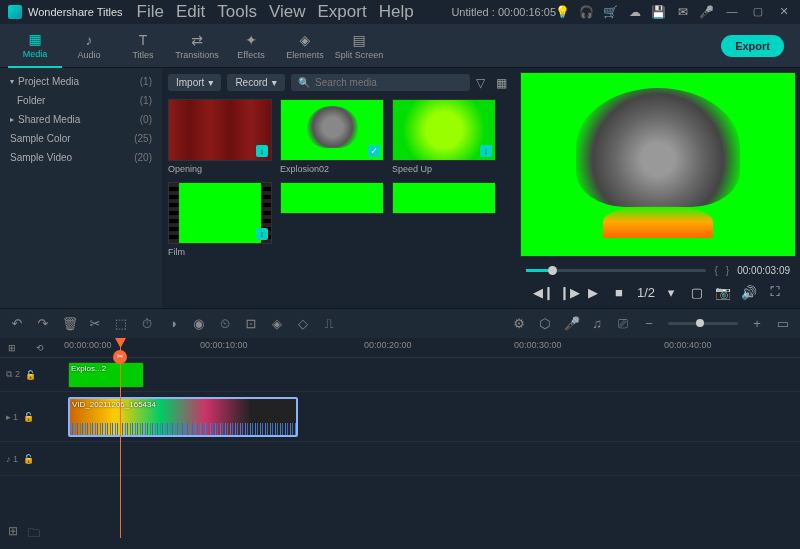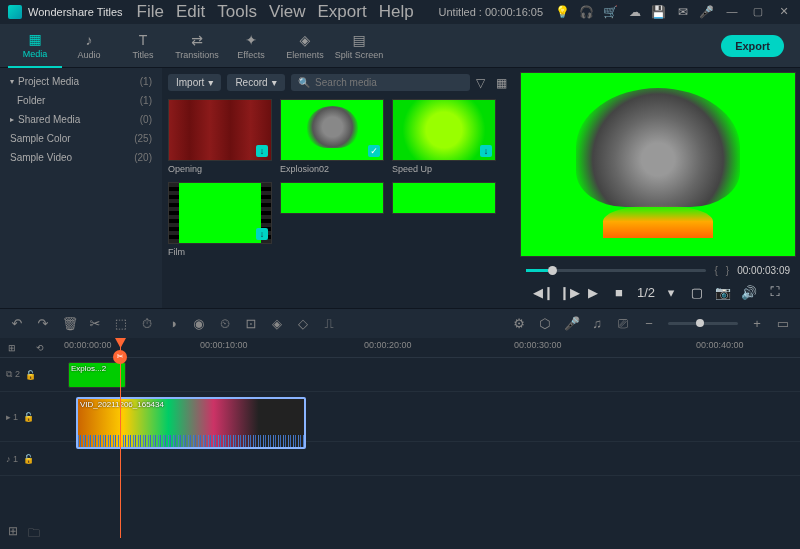--- a/index.html
+++ b/index.html
@@ -1,21 +1,21 @@
 <!DOCTYPE html>
 <html><head>
 <meta charset="utf-8">
 <style>
 *{margin:0;padding:0;box-sizing:border-box;font-family:Arial,sans-serif;user-select:none}
 body{background:#1a2430;color:#ccc;font-size:11px;width:800px;height:549px;overflow:hidden}
 .titlebar{height:24px;background:#1a2430;display:flex;align-items:center;padding:0 8px}
 .logo{width:14px;height:14px;background:linear-gradient(135deg,#00d4c4,#0099aa);border-radius:2px;margin-right:6px}
 .title-text{font-size:11px;color:#ddd;margin-right:14px}
 .menu-item{color:#aaa;font-size:17px;margin-right:12px;cursor:pointer}
-.title-center{flex:1;text-align:center;font-size:11px;color:#aaa}
+.title-center{flex:1;text-align:right;font-size:11px;color:#aaa}
 .title-icons{display:flex;gap:10px;align-items:center}
 .ticon{width:14px;height:14px;cursor:pointer;color:#aaa;display:flex;align-items:center;justify-content:center;font-size:12px}
 .ticon.bulb{color:#ffc107}
 .ticon.headphone{color:#00d4c4}
 .ticon.cart{color:#ff6633}
 .win-btn{width:16px;height:14px;color:#999;cursor:pointer;text-align:center}
 .tabs-row{height:44px;background:#24303d;display:flex;align-items:center;padding:0 8px;border-bottom:1px solid #0f1620}
 .nav-tab{display:flex;flex-direction:column;align-items:center;justify-content:center;width:54px;height:44px;cursor:pointer;color:#999;font-size:9px}
 .nav-tab.active{color:#00d4c4;border-bottom:2px solid #00d4c4}
 .nav-tab-icon{font-size:14px;margin-bottom:2px}
@@ -63,22 +63,22 @@
 .ruler{height:20px;display:flex;align-items:center;padding-left:60px;position:relative;border-bottom:1px solid #2a3542;font-size:9px;color:#888}
 .ruler-mark{position:absolute;top:2px}
 .playhead{position:absolute;left:120px;top:0;width:1px;height:200px;background:#ff6633;z-index:5}
 .playhead::before{content:"";position:absolute;top:0;left:-5px;width:11px;height:10px;background:#ff6633;clip-path:polygon(0 0,100% 0,50% 100%)}
 .scissor{position:absolute;top:12px;left:-7px;width:14px;height:14px;background:#ff6633;border-radius:50%;color:#fff;font-size:8px;text-align:center;line-height:14px}
 .track{height:34px;display:flex;align-items:center;border-bottom:1px solid #242f3b}
 .track.tall{height:50px}
 .track-head{width:60px;display:flex;align-items:center;gap:5px;padding:0 6px;color:#777;font-size:9px}
 .track-content{flex:1;position:relative;height:100%}
 .clip{position:absolute;height:26px;top:4px;border-radius:2px;overflow:hidden;font-size:8px;color:#fff;padding:2px;display:flex;align-items:center}
-.clip.green{background:#00cc00;left:8px;width:58px;border:1px solid #333}
-.clip.video{background:linear-gradient(to right,#cc6600 0%,#ffcc00 20%,#00cc66 40%,#cc3366 60%,#222 80%);left:16px;width:230px;height:52px;top:5px;border:2px solid #8ab4ff}
+.clip.green{background:#00cc00;left:8px;width:76px;border:1px solid #333}
+.clip.video{background:linear-gradient(to right,#cc6600 0%,#ffcc00 20%,#00cc66 40%,#cc3366 60%,#222 80%);left:8px;width:230px;height:40px;top:5px;border:2px solid #8ab4ff}
 .clip-label{position:absolute;top:1px;left:2px;font-size:8px;color:#fff;text-shadow:0 0 2px #000}
 .audio-wave{position:absolute;bottom:0;left:0;right:0;height:12px;background:repeating-linear-gradient(to right,#4a7bc8 0px,#4a7bc8 1px,transparent 1px,transparent 2px,#3a6bb8 2px,#3a6bb8 3px,transparent 3px,transparent 5px)}
 .side-bottom{position:absolute;bottom:4px;left:8px;display:flex;gap:10px;color:#777;font-size:12px}
 </style>
 </head>
 <body>
 
 <div class="titlebar">
   <div class="logo"></div>
   <span class="title-text">Wondershare Titles</span>
@@ -277,21 +277,21 @@
 </div>
 
 <div class="timeline">
   <div class="ruler">
     <span style="position:absolute;left:8px">⊞</span>
     <span style="position:absolute;left:36px">⟲</span>
     <span class="ruler-mark" style="left:64px">00:00:00:00</span>
     <span class="ruler-mark" style="left:200px">00:00:10:00</span>
     <span class="ruler-mark" style="left:364px">00:00:20:00</span>
     <span class="ruler-mark" style="left:514px">00:00:30:00</span>
-    <span class="ruler-mark" style="left:696px">00:00:40:00</span>
+    <span class="ruler-mark" style="left:664px">00:00:40:00</span>
   </div>
   <div class="playhead">
       <div class="scissor">✂</div>
     </div>
   <div class="track">
     <div class="track-head">
         <span>⧉ 2</span>
         <span>🔓</span>
       </div>
     <div class="track-content">

